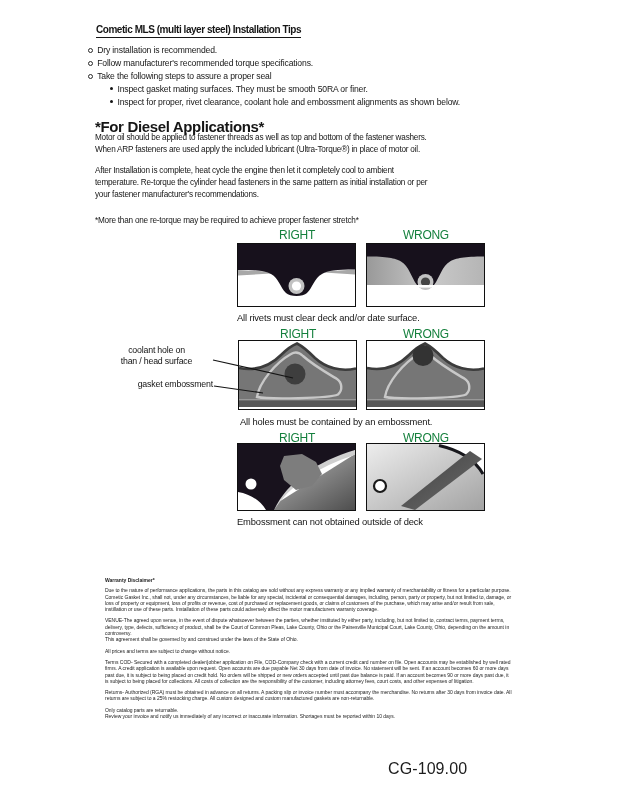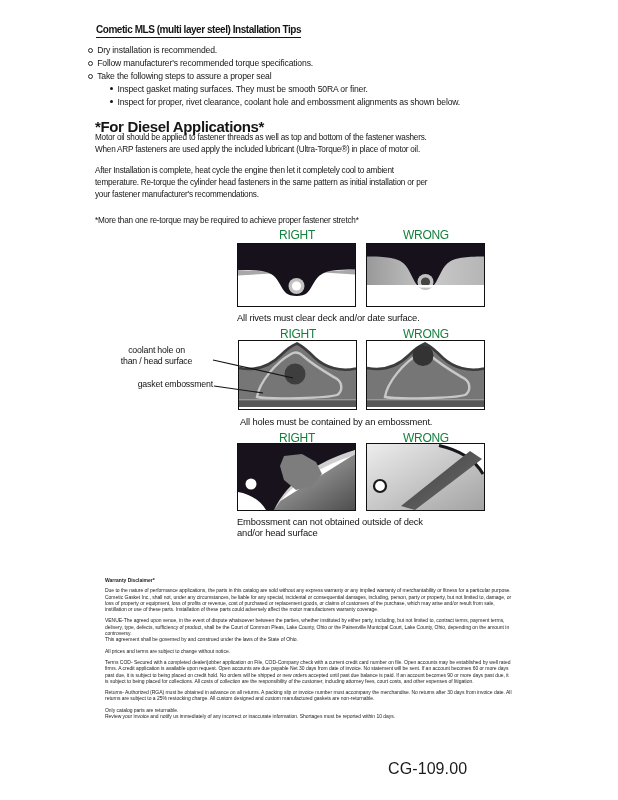--- a/index.html
+++ b/index.html
@@ -169,21 +169,20 @@
       </defs>
       <rect x="0" y="0" width="117" height="66" fill="url(#g4)"></rect>
       <path d="M72,0 H117 V30 C108,14 92,5 72,1 Z" fill="#ffffff"></path>
       <path d="M72,1.5 C92,6 108,16 116,30" fill="none" stroke="#17171c" stroke-width="3"></path>
       <polygon points="103,7 115,15 48,66 34,62" fill="url(#g5)"></polygon>
       <circle cx="13" cy="42" r="6" fill="#ffffff" stroke="#1a1a1a" stroke-width="2.2"></circle>
     </svg>
   </div>
   <div class="cap" style="left:237px;top:516px;">
     <div>Embossment can not obtained outside of deck</div>
-    <div>and/or head surface</div>
   </div>
 
   <svg id="callout-lines" width="618" height="800">
     <line x1="213" y1="360" x2="293" y2="378" stroke="#141414" stroke-width="1.2"></line>
     <line x1="214" y1="386" x2="263" y2="393" stroke="#141414" stroke-width="1.2"></line>
   </svg>
 
   <div class="disc-wrap">
     <div class="disc-inner">
       <div class="disc-h">Warranty Disclaimer*</div>

